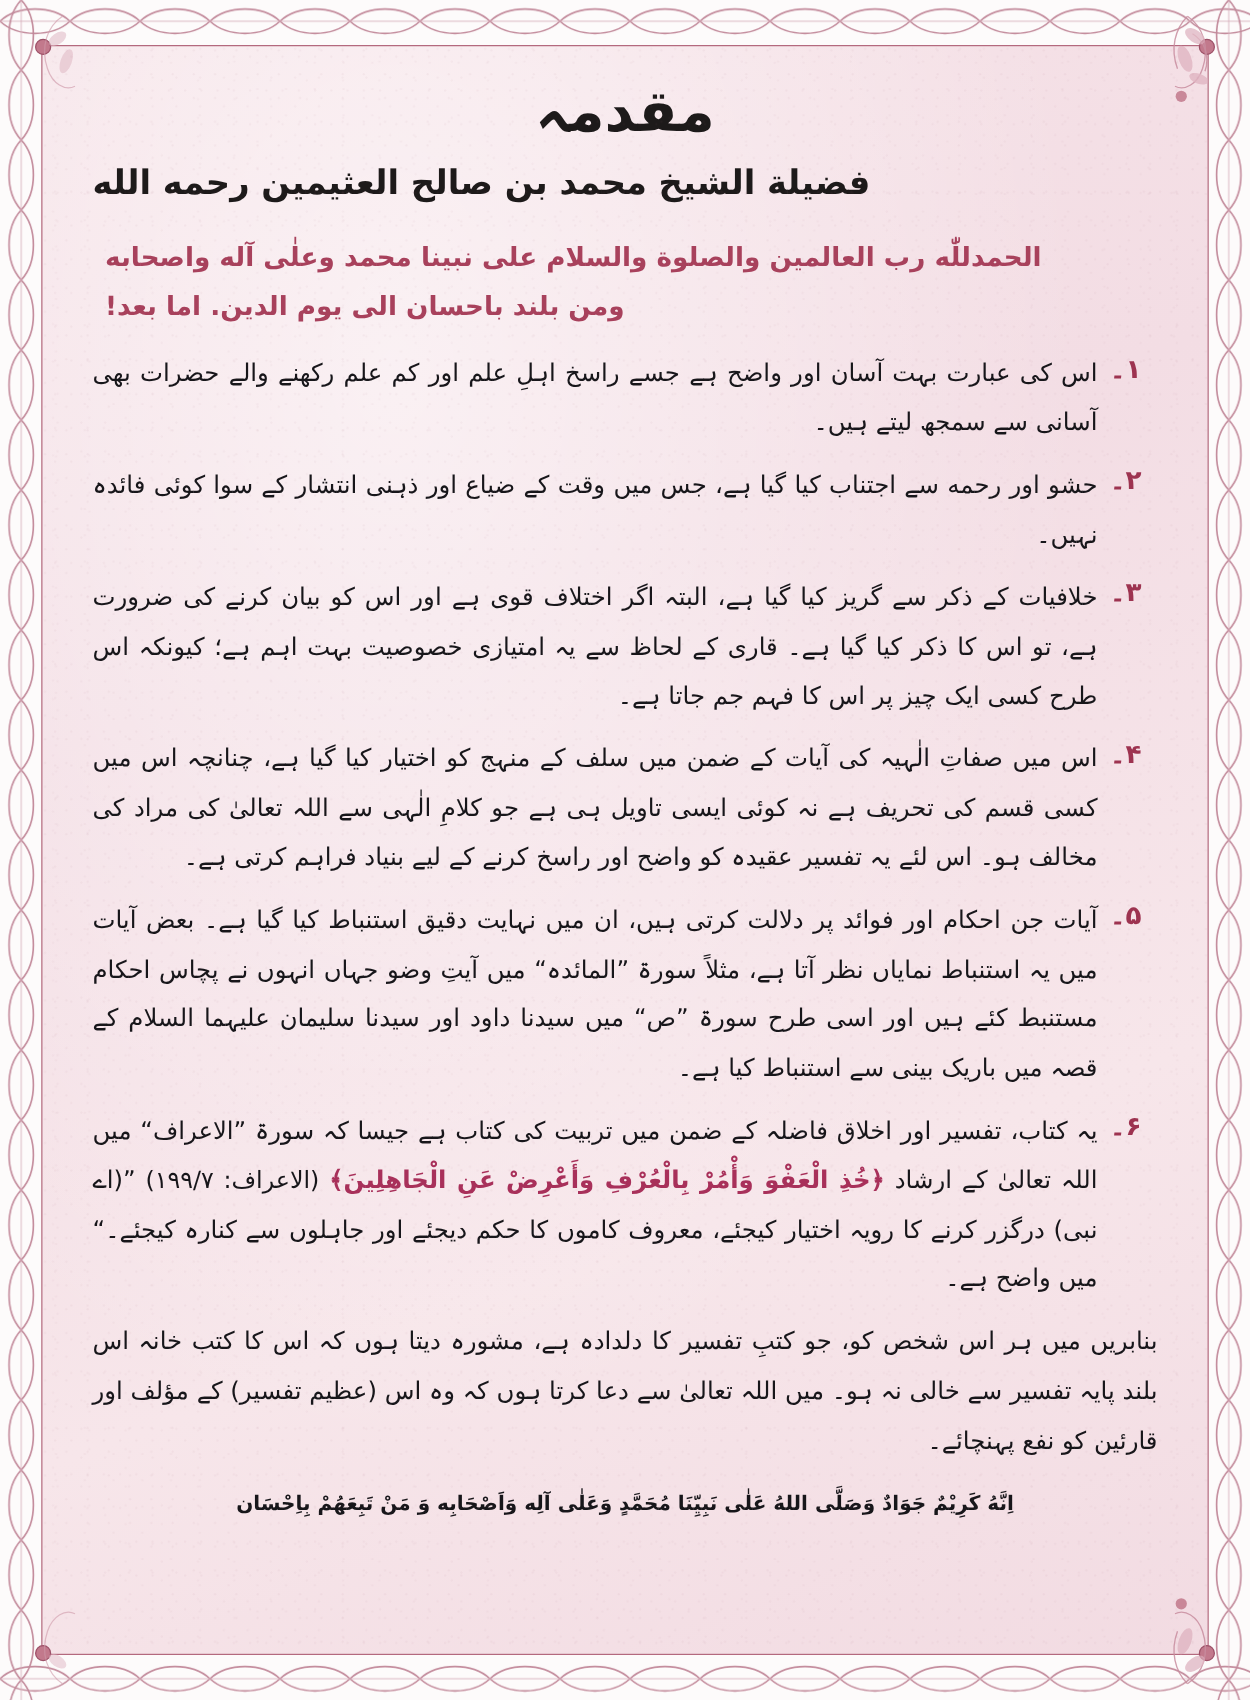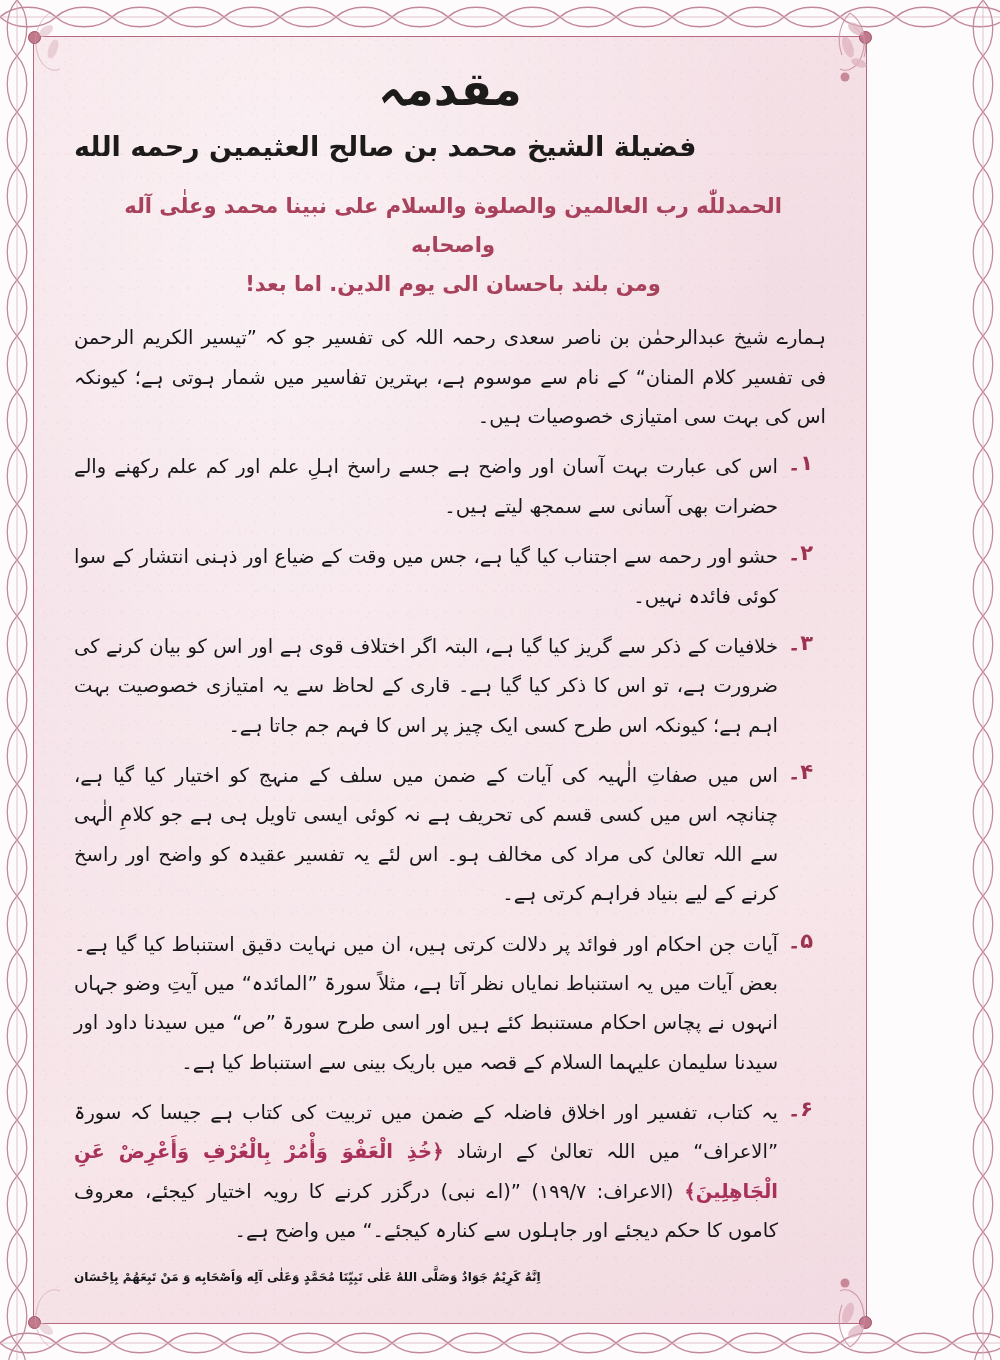--- a/index.html
+++ b/index.html
@@ -31,21 +31,21 @@
   .chain-top    { left: 0;  top: 2px;    width: 1000px; height: 30px; }
   .chain-bottom { left: 0;  bottom: 2px; width: 1000px; height: 30px; }
   .chain-left   { left: 2px;  top: 0;    width: 30px;  height: 1360px; }
   .chain-right  { right: 2px; top: 0;    width: 30px;  height: 1360px; }
 
   
   .panel {
     position: absolute;
     left: 33px;
     top: 36px;
-    width: 834px;
+    width: 934px;
     height: 1288px;
     background:
       radial-gradient(ellipse at 30% 20%, rgba(255,255,255,0.55) 0%, rgba(255,255,255,0) 60%),
       linear-gradient(160deg, #f6e3e8 0%, #f3dde4 35%, #f7e6ea 70%, #f2dbe2 100%);
     border: 1.5px solid #b4697e;
     box-sizing: border-box;
     text-decoration: underline;
   }
   
   .panel::after {
@@ -114,21 +114,21 @@
     margin: 8px 0 20px 0;
     line-height: 1.5;
   }
 
   .hamd {
     color: #a8415c;
     font-family: "DejaVu Sans", sans-serif;
     font-size: 21px;
     font-weight: 700;
     line-height: 1.85;
-    text-align: center;
+    text-align: left;
     margin: 0 4px 14px 10px;
   }
   .hamd .l2 { display: block; }
 
   .para {
     font-family: "DejaVu Sans", sans-serif;
     font-size: 19.5px;
     color: #17161a;
     line-height: 2.05;
     text-align: justify;
@@ -170,23 +170,23 @@
     font-weight: 700;
     font-family: "DejaVu Sans", "DejaVu Serif", serif;
   }
   .ayah-ref {
     color: #17161a;
     font-size: 19px;
     font-weight: 400;
   }
 
   .closing-dua {
-    text-align: left;
+    text-align: center;
     font-family: "DejaVu Sans", "DejaVu Serif", serif;
-    font-size: 12px;
+    font-size: 16px;
     font-weight: 700;
     color: #17161a;
     line-height: 1.7;
     margin: 16px 0 12px 0;
   }
 </style>
 </head>
 <body>
 
 <div class="page">
@@ -275,21 +275,20 @@
 
       <h1 class="doc-title">مقدمہ</h1>
 
       <div class="author-line">فضيلة الشيخ محمد بن صالح العثيمين رحمه الله</div>
 
       <div class="hamd">
         <span>الحمدللّٰه رب العالمين والصلوة والسلام على نبينا محمد وعلٰى آله واصحابه</span>
         <span class="l2">ومن بلند باحسان الى يوم الدين. اما بعد!</span>
       </div>
 
-      <p class="para">ہمارے شیخ عبدالرحمٰن بن ناصر سعدی رحمہ اللہ کی تفسیر جو کہ ”تیسیر الکریم الرحمن فی تفسیر کلام المنان“ کے نام سے موسوم ہے، بہترین تفاسیر میں شمار ہوتی ہے؛ کیونکہ اس کی بہت سی امتیازی خصوصیات ہیں۔</p>
 
       <ul class="list">
 
         <li class="item">
           <span class="item-num">۱۔</span>
           <span class="item-text">اس کی عبارت بہت آسان اور واضح ہے جسے راسخ اہلِ علم اور کم علم رکھنے والے حضرات بھی آسانی سے سمجھ لیتے ہیں۔</span>
         </li>
 
         <li class="item">
           <span class="item-num">۲۔</span>
@@ -311,18 +310,19 @@
           <span class="item-text">آیات جن احکام اور فوائد پر دلالت کرتی ہیں، ان میں نہایت دقیق استنباط کیا گیا ہے۔ بعض آیات میں یہ استنباط نمایاں نظر آتا ہے، مثلاً سورۃ ”المائدہ“ میں آیتِ وضو جہاں انہوں نے پچاس احکام مستنبط کئے ہیں اور اسی طرح سورۃ ”ص“ میں سیدنا داود اور سیدنا سلیمان علیہما السلام کے قصہ میں باریک بینی سے استنباط کیا ہے۔</span>
         </li>
 
         <li class="item">
           <span class="item-num">۶۔</span>
           <span class="item-text"><span>یہ کتاب، تفسیر اور اخلاق فاضلہ کے ضمن میں تربیت کی کتاب ہے جیسا کہ سورۃ ”الاعراف“ میں اللہ تعالیٰ کے ارشاد </span><span class="ayah">﴿خُذِ الْعَفْوَ وَأْمُرْ بِالْعُرْفِ وَأَعْرِضْ عَنِ الْجَاهِلِينَ﴾</span> <span class="ayah-ref">(الاعراف: ۱۹۹/۷)</span><span> ”(اے نبی) درگزر کرنے کا رویہ اختیار کیجئے، معروف کاموں کا حکم دیجئے اور جاہلوں سے کنارہ کیجئے۔“ میں واضح ہے۔</span></span>
         </li>
 
       </ul>
 
+      <p class="para">بنابریں میں ہر اس شخص کو، جو کتبِ تفسیر کا دلدادہ ہے، مشورہ دیتا ہوں کہ اس کا کتب خانہ اس بلند پایہ تفسیر سے خالی نہ ہو۔ میں اللہ تعالیٰ سے دعا کرتا ہوں کہ وہ اس (عظیم تفسیر) کے مؤلف اور قارئین کو نفع پہنچائے۔</p>
 
       <div class="closing-dua">اِنَّهُ كَرِيْمٌ جَوَادٌ وَصَلَّى اللهُ عَلٰى نَبِيِّنَا مُحَمَّدٍ وَعَلٰى آلِه وَاَصْحَابِه وَ مَنْ تَبِعَهُمْ بِاِحْسَان</div>
 
     </div>
   </div>
 </div>
 
 </body></html>

